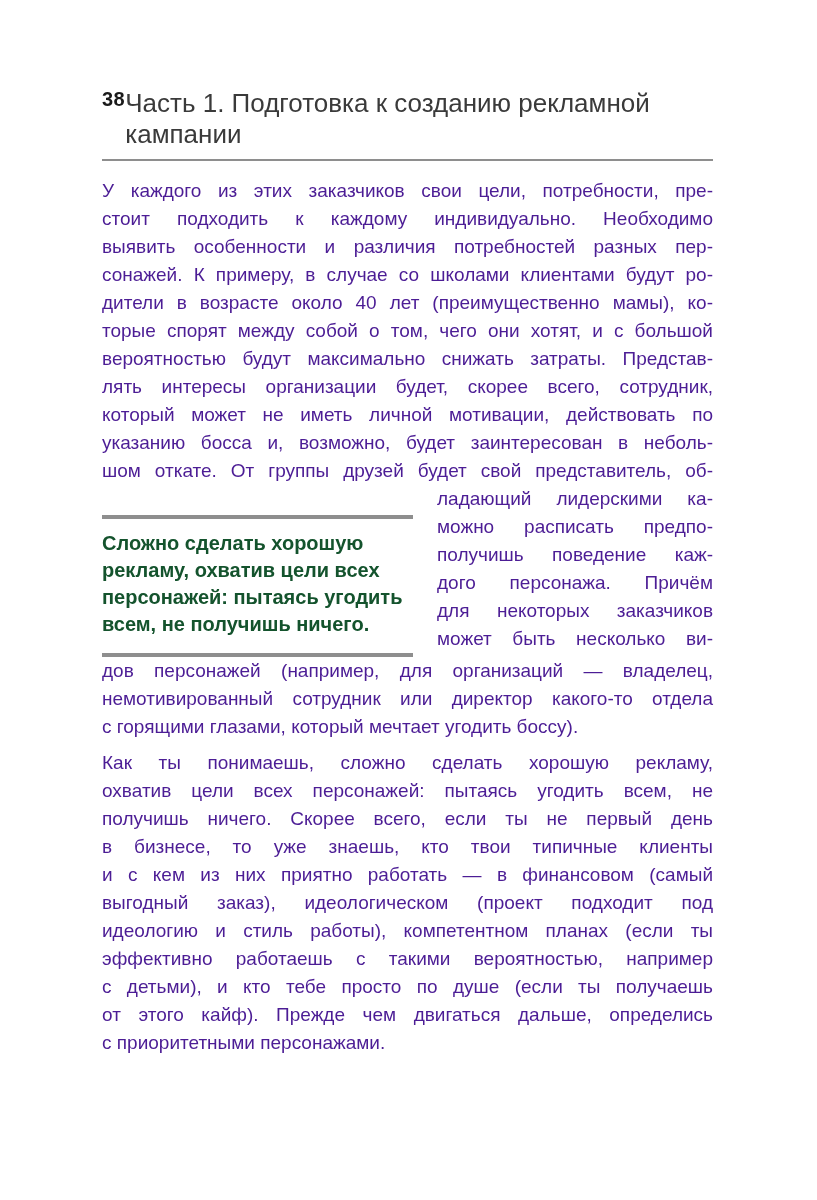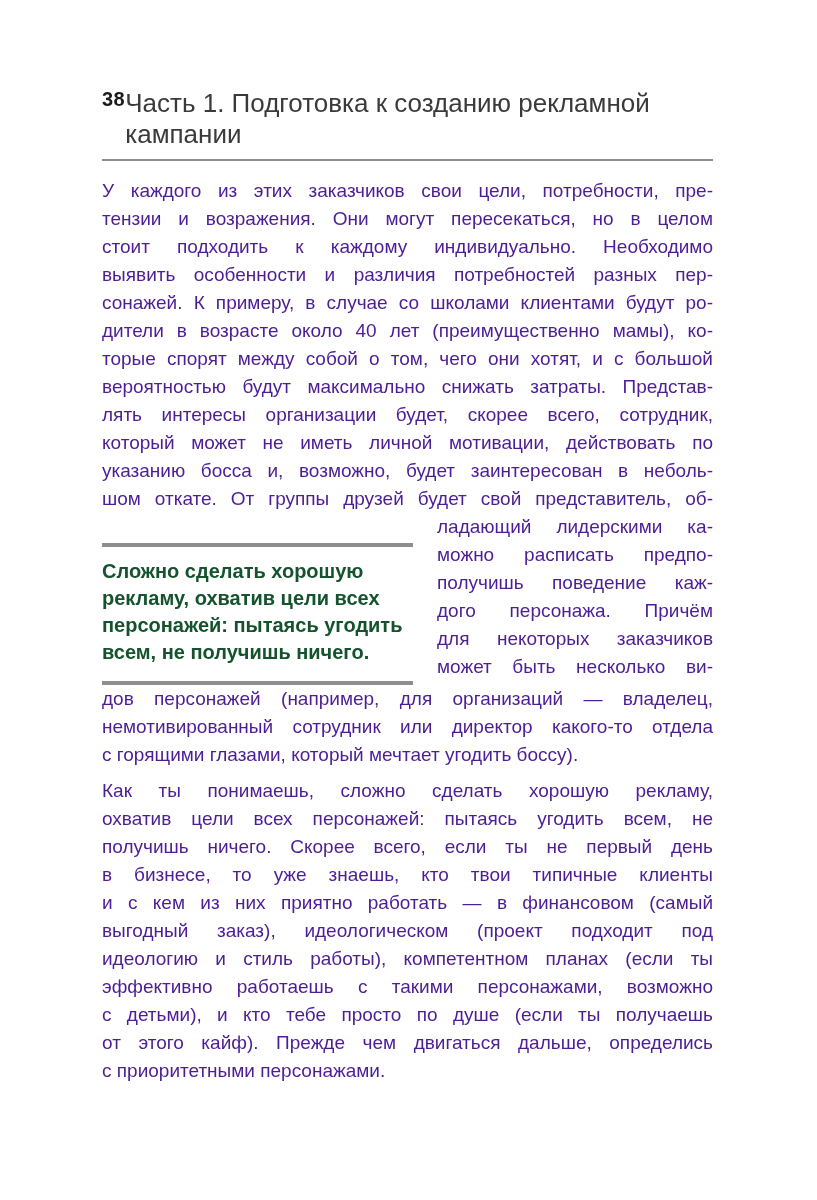--- a/index.html
+++ b/index.html
@@ -94,21 +94,20 @@
 
 <div class="page">
 
   <header class="page-header">
     <span class="page-number">38</span>
     <span class="running-title">Часть 1. Подготовка к созданию рекламной кампании</span>
   </header>
 
   <section class="bodytext para-first">
       <div class="line">У каждого из этих заказчиков свои цели, потребности, пре-</div>
-      <div class="line">тензии и возражения. Они могут пересекаться, но в целом</div>
       <div class="line">стоит подходить к каждому индивидуально. Необходимо</div>
       <div class="line">выявить особенности и различия потребностей разных пер-</div>
       <div class="line">сонажей. К примеру, в случае со школами клиентами будут ро-</div>
       <div class="line">дители в возрасте около 40 лет (преимущественно мамы), ко-</div>
       <div class="line">торые спорят между собой о том, чего они хотят, и с большой</div>
       <div class="line">вероятностью будут максимально снижать затраты. Представ-</div>
       <div class="line">лять интересы организации будет, скорее всего, сотрудник,</div>
       <div class="line">который может не иметь личной мотивации, действовать по</div>
       <div class="line">указанию босса и, возможно, будет заинтересован в неболь-</div>
       <div class="line">шом откате. От группы друзей будет свой представитель, об-</div>
@@ -138,19 +137,19 @@
     </section>
 
   <section class="bodytext para-second">
       <div class="line">Как ты понимаешь, сложно сделать хорошую рекламу,</div>
       <div class="line">охватив цели всех персонажей: пытаясь угодить всем, не</div>
       <div class="line">получишь ничего. Скорее всего, если ты не первый день</div>
       <div class="line">в бизнесе, то уже знаешь, кто твои типичные клиенты</div>
       <div class="line">и с кем из них приятно работать — в финансовом (самый</div>
       <div class="line">выгодный заказ), идеологическом (проект подходит под</div>
       <div class="line">идеологию и стиль работы), компетентном планах (если ты</div>
-      <div class="line">эффективно работаешь с такими персонажами, возможно</div>
+      <div class="line">эффективно работаешь с такими вероятностью, например</div>
       <div class="line">с детьми), и кто тебе просто по душе (если ты получаешь</div>
       <div class="line">от этого кайф). Прежде чем двигаться дальше, определись</div>
       <div class="line plain">с приоритетными персонажами.</div>
     </section>
 
 </div>
 
 </body></html>

